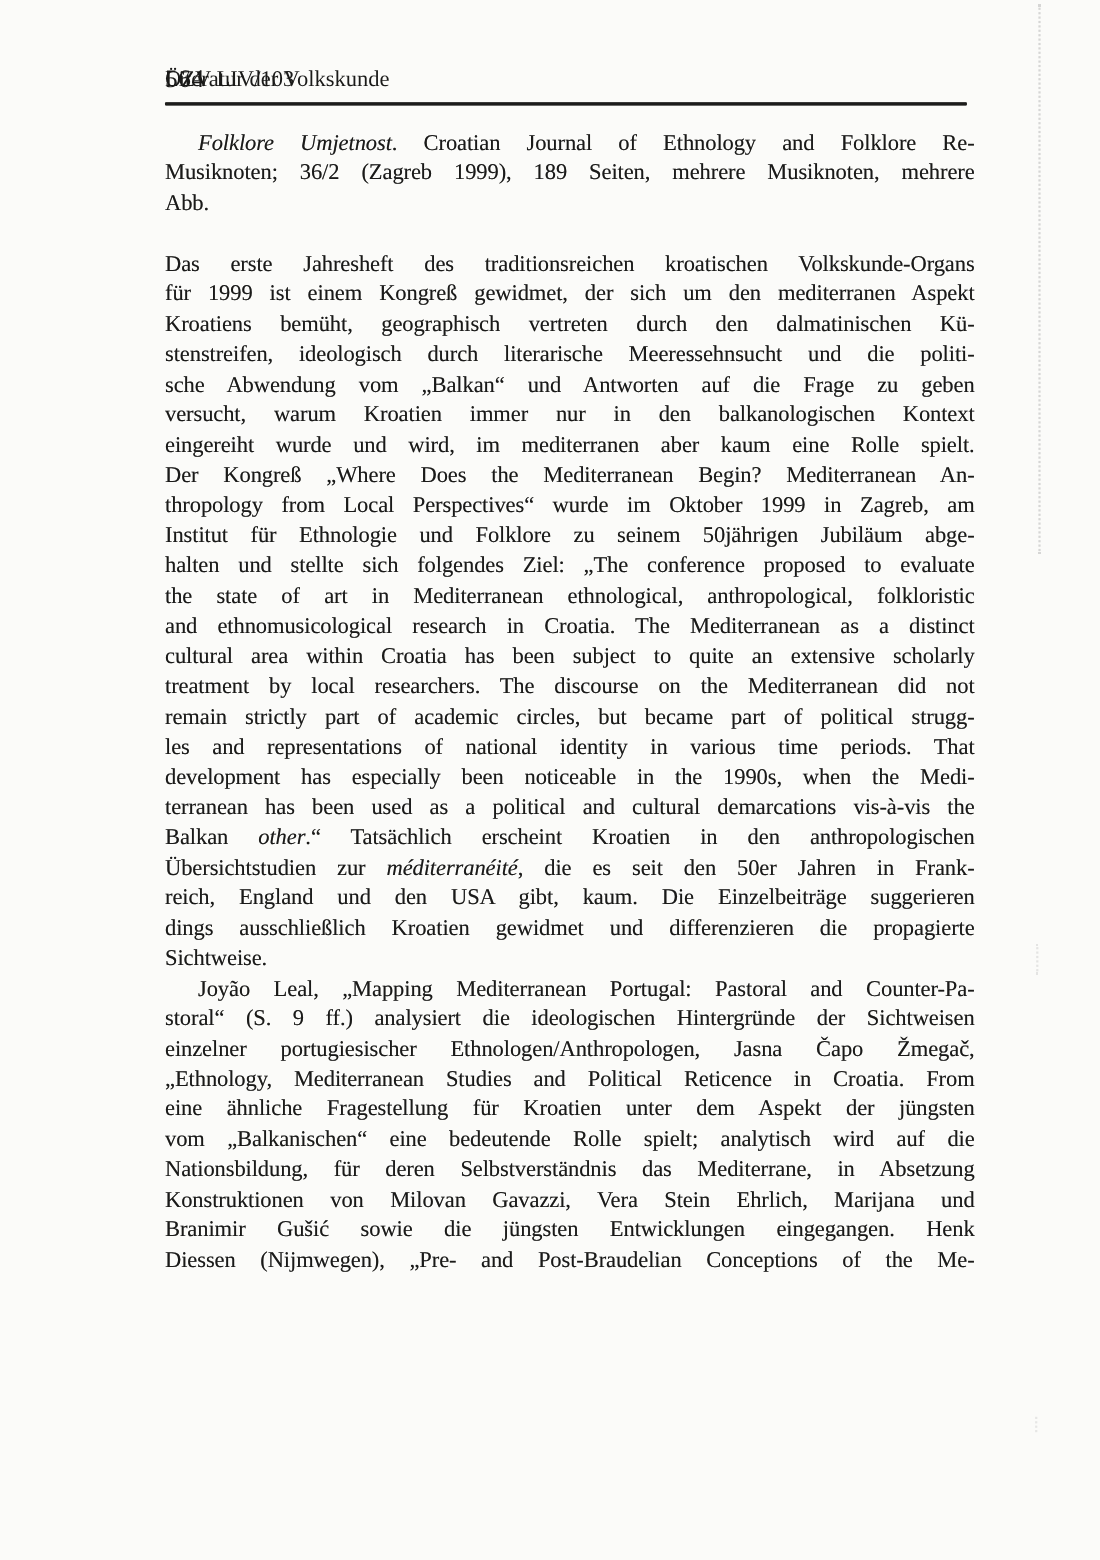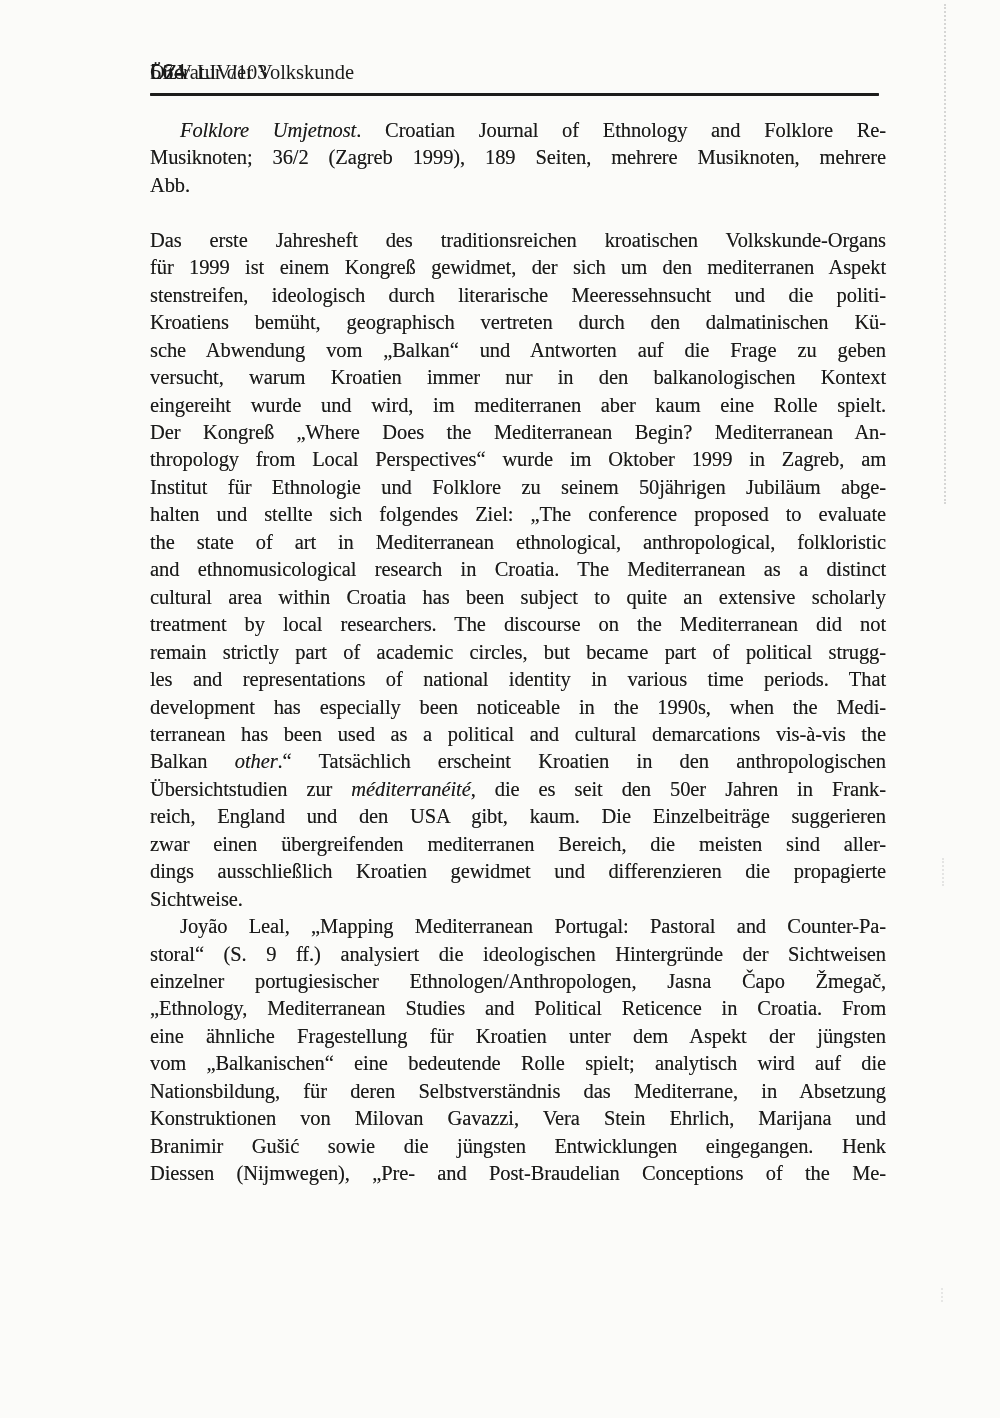--- a/index.html
+++ b/index.html
@@ -51,41 +51,40 @@
 
   <div class="article">
       <p class="para indent">
         <span class="line"><i>Folklore Umjetnost</i><span>. Croatian Journal of Ethnology and Folklore Re-</span></span>
         <span class="line"><span>Musiknoten; 36/2 (Zagreb 1999), 189 Seiten, mehrere Musiknoten, mehrere</span></span>
         <span class="line last"><span>Abb.</span></span>
       </p>
       <p class="para gap">
         <span class="line"><span>Das erste Jahresheft des traditionsreichen kroatischen Volkskunde-Organs</span></span>
         <span class="line"><span>für 1999 ist einem Kongreß gewidmet, der sich um den mediterranen Aspekt</span></span>
+        <span class="line"><span>Kroatiens bemüht, geographisch vertreten durch den dalmatinischen Kü-</span></span>
         <span class="line"><span>stenstreifen, ideologisch durch literarische Meeressehnsucht und die politi-</span></span>
-        <span class="line"><span>Kroatiens bemüht, geographisch vertreten durch den dalmatinischen Kü-</span></span>
         <span class="line"><span>sche Abwendung vom „Balkan“ und Antworten auf die Frage zu geben</span></span>
         <span class="line"><span>versucht, warum Kroatien immer nur in den balkanologischen Kontext</span></span>
         <span class="line"><span>eingereiht wurde und wird, im mediterranen aber kaum eine Rolle spielt.</span></span>
         <span class="line"><span>Der Kongreß „Where Does the Mediterranean Begin? Mediterranean An-</span></span>
         <span class="line"><span>thropology from Local Perspectives“ wurde im Oktober 1999 in Zagreb, am</span></span>
         <span class="line"><span>Institut für Ethnologie und Folklore zu seinem 50jährigen Jubiläum abge-</span></span>
         <span class="line"><span>halten und stellte sich folgendes Ziel: „The conference proposed to evaluate</span></span>
         <span class="line"><span>the state of art in Mediterranean ethnological, anthropological, folkloristic</span></span>
         <span class="line"><span>and ethnomusicological research in Croatia. The Mediterranean as a distinct</span></span>
         <span class="line"><span>cultural area within Croatia has been subject to quite an extensive scholarly</span></span>
         <span class="line"><span>treatment by local researchers. The discourse on the Mediterranean did not</span></span>
         <span class="line"><span>remain strictly part of academic circles, but became part of political strugg-</span></span>
         <span class="line"><span>les and representations of national identity in various time periods. That</span></span>
         <span class="line"><span>development has especially been noticeable in the 1990s, when the Medi-</span></span>
         <span class="line"><span>terranean has been used as a political and cultural demarcations vis-à-vis the</span></span>
         <span class="line"><span>Balkan </span><i>other</i><span>.“ Tatsächlich erscheint Kroatien in den anthropologischen</span></span>
         <span class="line"><span>Übersichtstudien zur </span><i>méditerranéité</i><span>, die es seit den 50er Jahren in Frank-</span></span>
         <span class="line"><span>reich, England und den USA gibt, kaum. Die Einzelbeiträge suggerieren</span></span>
-        <span class="line"><span>zwar einen übergreifenden mediterranen Bereich, die meisten sind aller-</span></span>
         <span class="line"><span>dings ausschließlich Kroatien gewidmet und differenzieren die propagierte</span></span>
         <span class="line last"><span>Sichtweise.</span></span>
       </p>
       <p class="para indent">
         <span class="line"><span>Joyão Leal, „Mapping Mediterranean Portugal: Pastoral and Counter-Pa-</span></span>
         <span class="line"><span>storal“ (S. 9 ff.) analysiert die ideologischen Hintergründe der Sichtweisen</span></span>
         <span class="line"><span>einzelner portugiesischer Ethnologen/Anthropologen, Jasna Čapo Žmegač,</span></span>
         <span class="line"><span>„Ethnology, Mediterranean Studies and Political Reticence in Croatia. From</span></span>
         <span class="line"><span>eine ähnliche Fragestellung für Kroatien unter dem Aspekt der jüngsten</span></span>
         <span class="line"><span>vom „Balkanischen“ eine bedeutende Rolle spielt; analytisch wird auf die</span></span>

